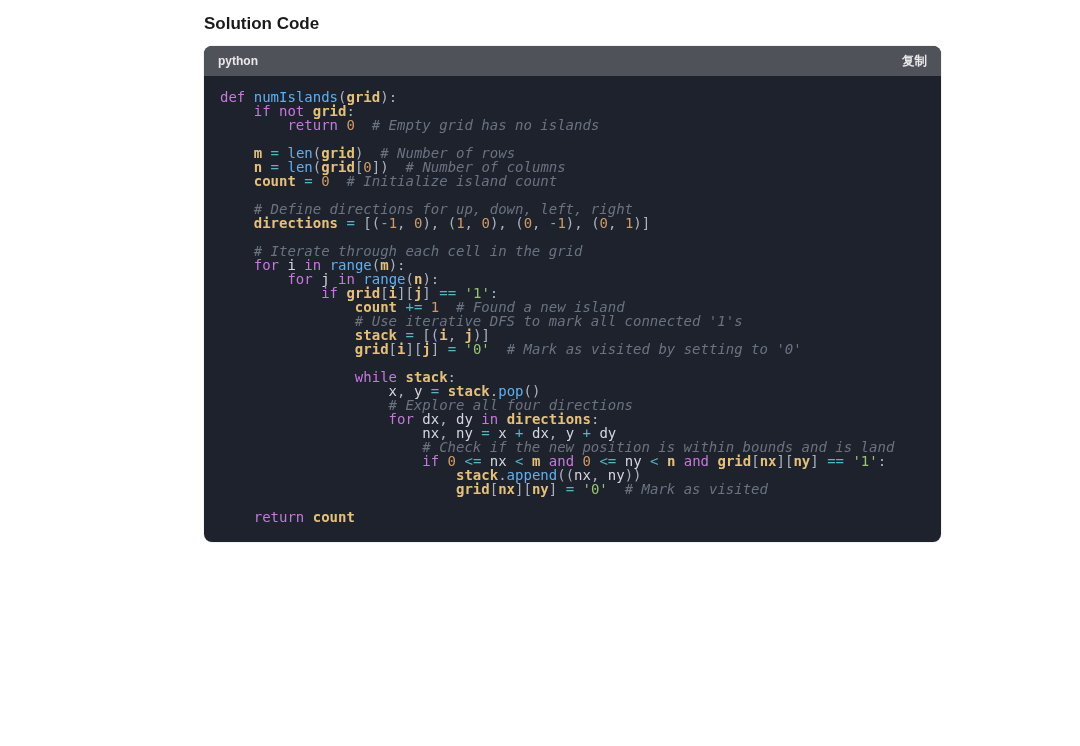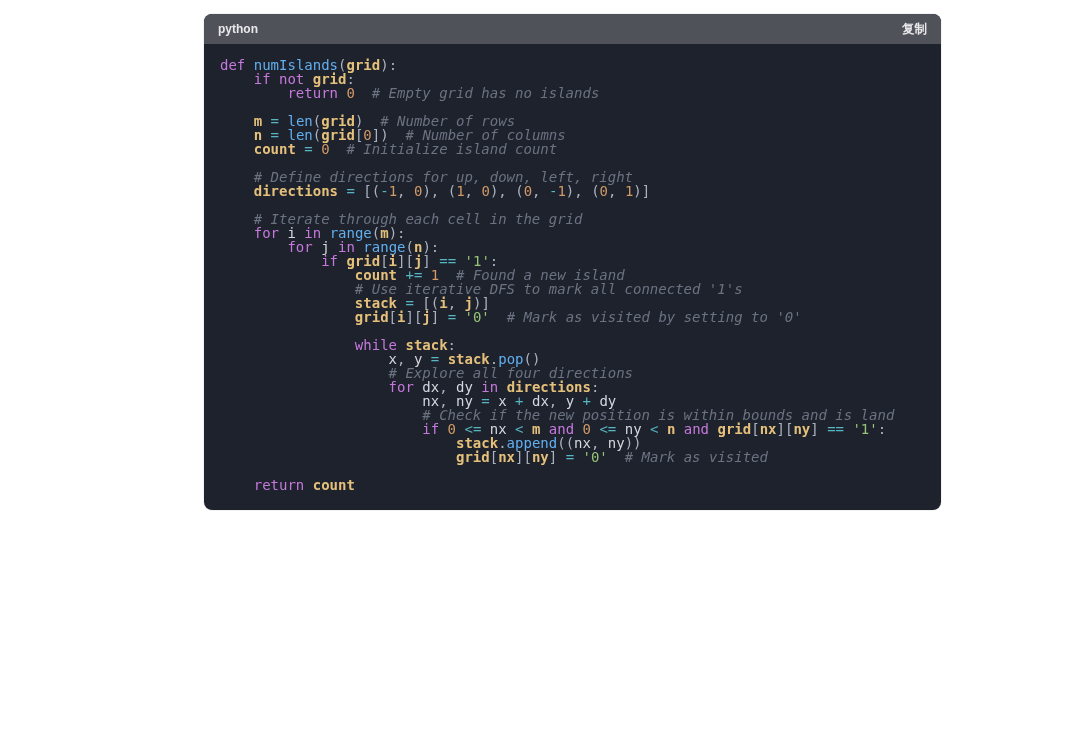--- a/index.html
+++ b/index.html
@@ -56,20 +56,21 @@
   .t-num  { color: #d19a66; }     
   .t-str  { color: #98c379; }     
   .t-op   { color: #56b6c2; }     
   .t-pn   { color: #abb2bf; }     
   .t-cm   { color: #6b7280; font-style: italic; } 
 </style>
 </head>
 <body>
 
 <div class="page">
+  <h3 class="section-title">Solution Code</h3>
 
   <div class="code-block">
     <div class="code-header">
       <span class="code-lang">python</span>
       <span class="code-copy">复制</span>
     </div>
     <div class="code-body" id="code-body"><span class="t-kw">def</span> <span class="t-fn">numIslands</span><span class="t-pn">(</span><span class="t-id">grid</span><span class="t-pn">)</span><span class="t-pn">:</span>
     <span class="t-kw">if</span> <span class="t-kw">not</span> <span class="t-id">grid</span><span class="t-pn">:</span>
         <span class="t-kw">return</span> <span class="t-num">0</span>  <span class="t-cm"># Empty grid has no islands</span>
 

